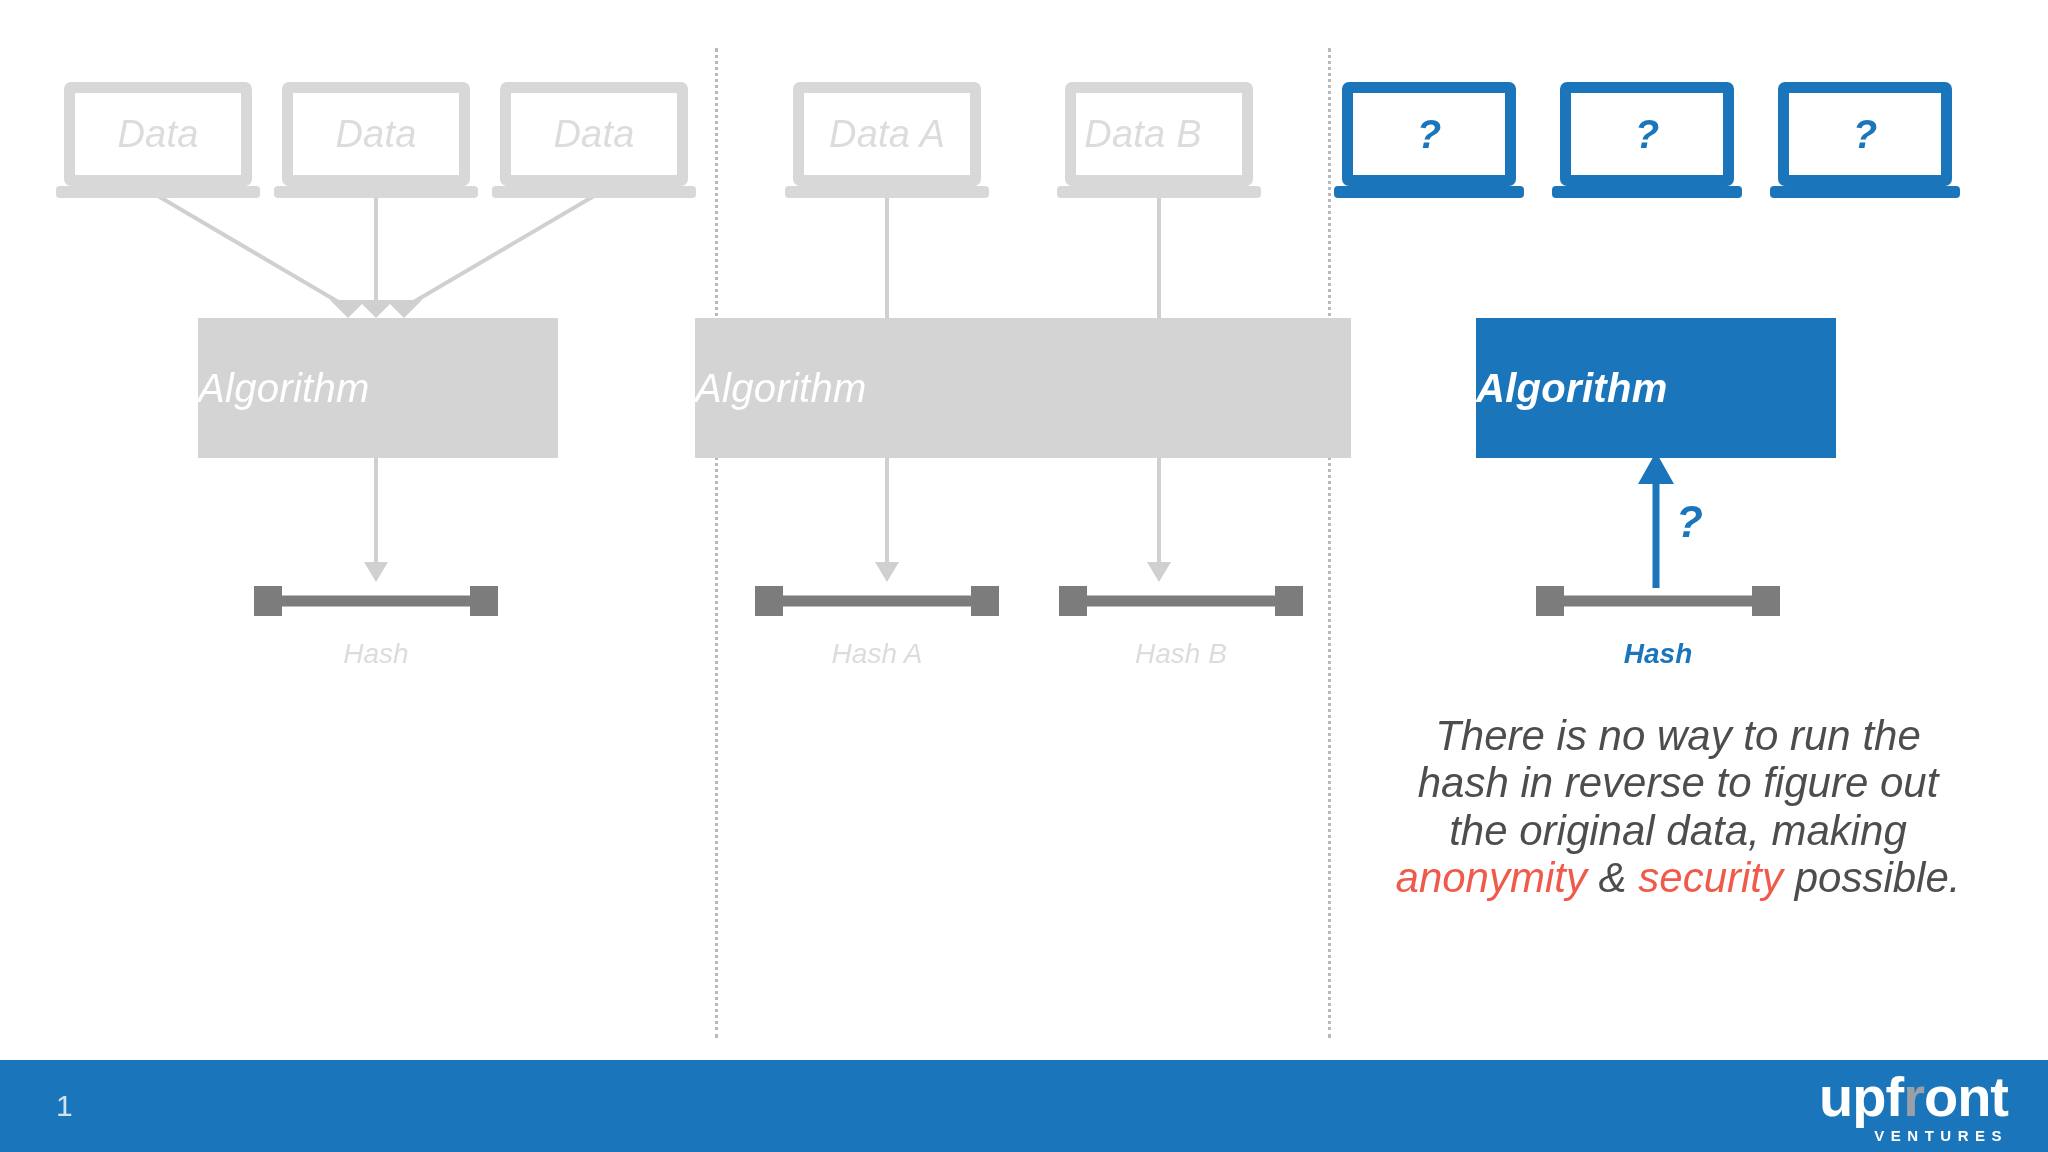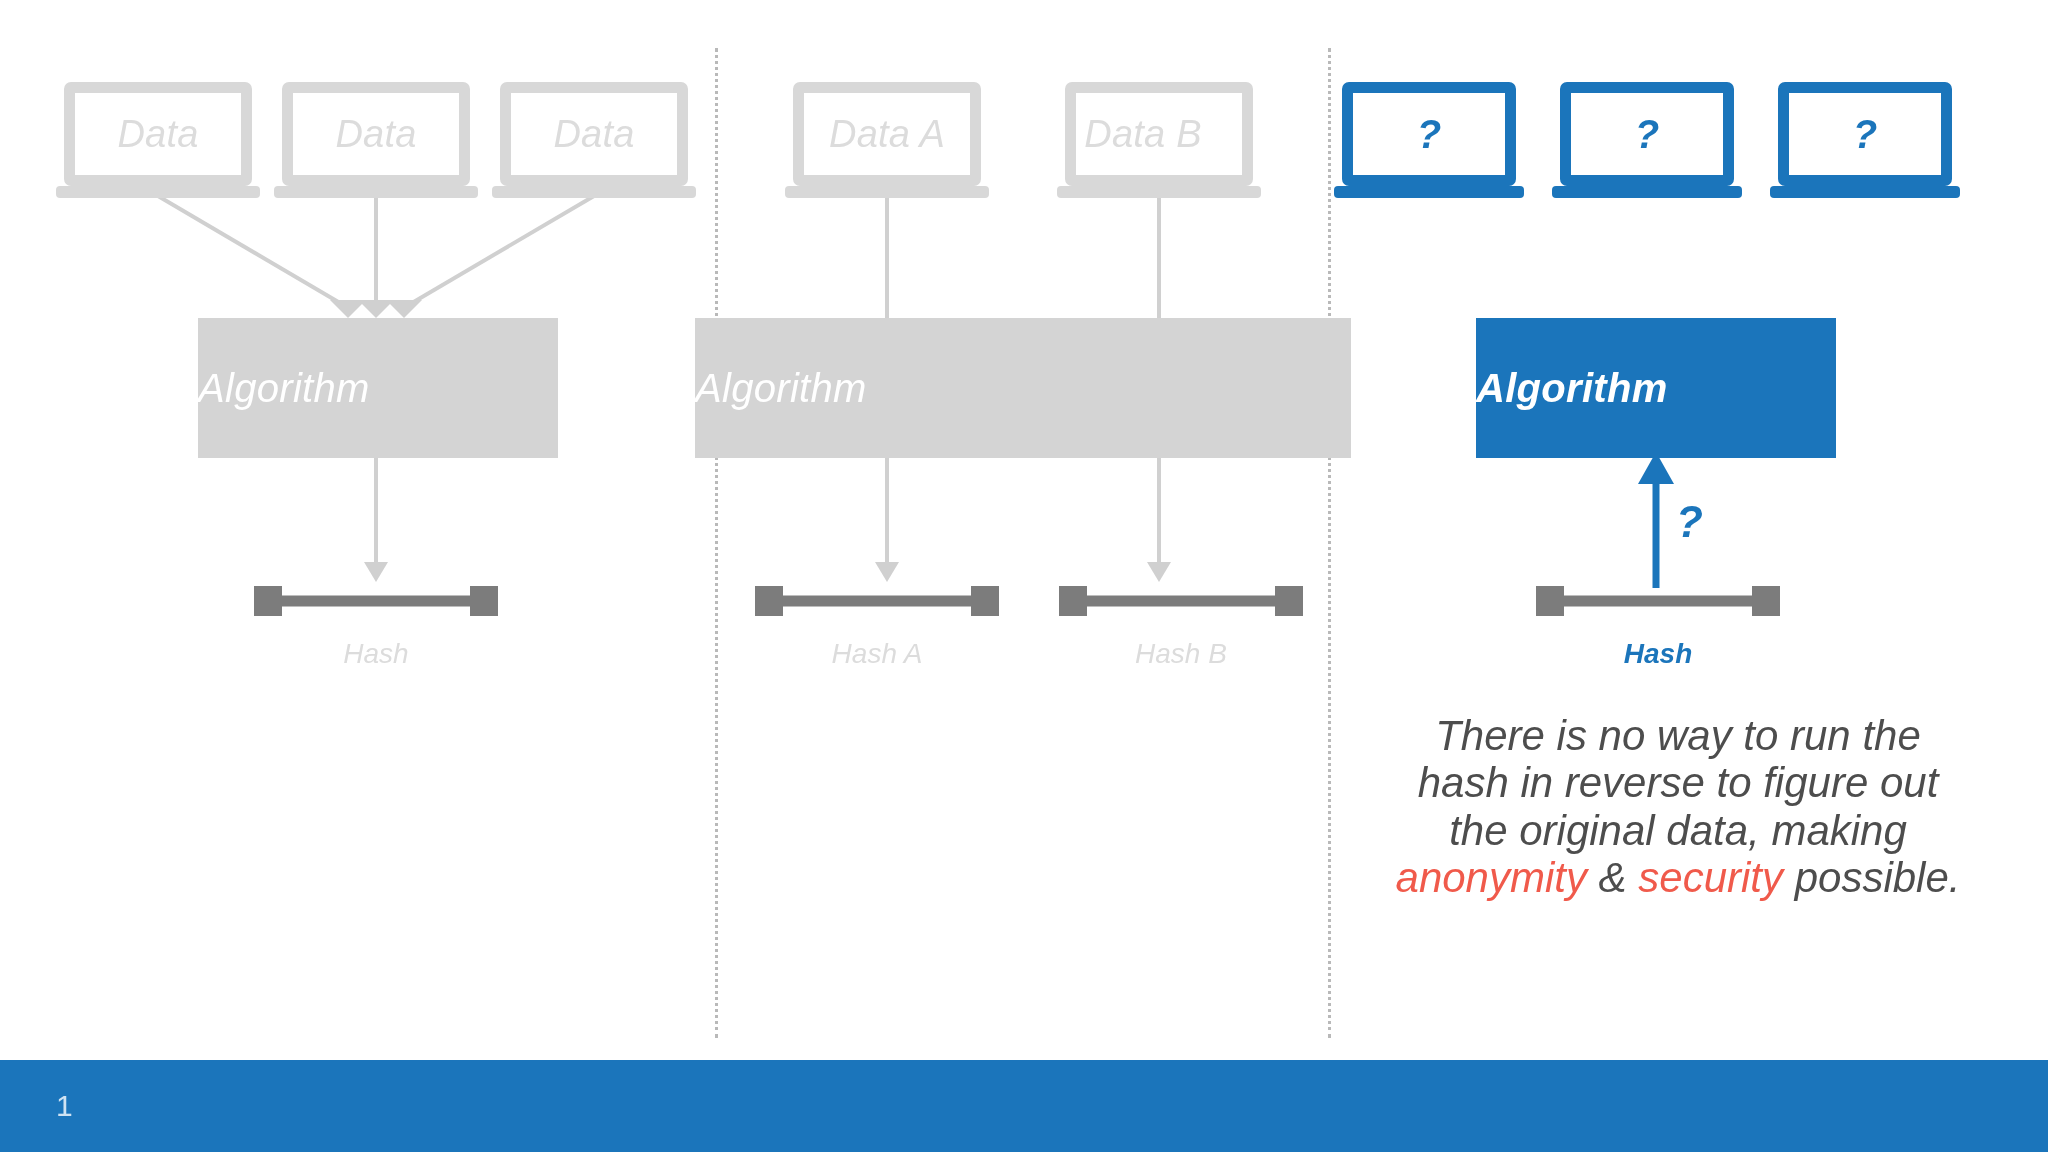--- a/index.html
+++ b/index.html
@@ -279,15 +279,19 @@
     </div>
     <div class="hash-label blue" style="left:212px;top:638px;width:236px;">Hash</div>
 
     <div class="caption" style="left:60px;top:712px;width:580px;">
       <span>There is no way to run the hash in reverse to figure out the original data, making </span><span class="hl">anonymity</span><span> &amp; </span><span class="hl">security</span><span> possible.</span>
     </div>
   </div>
 
   <div class="footer">
     <div class="page-num">1</div>
+    <div class="logo">
+      <span class="word"><span>upf</span><span class="r-gray">r</span><span>ont</span></span>
+      <span class="sub">VENTURES</span>
+    </div>
   </div>
 
 </div>
 
 </body></html>

